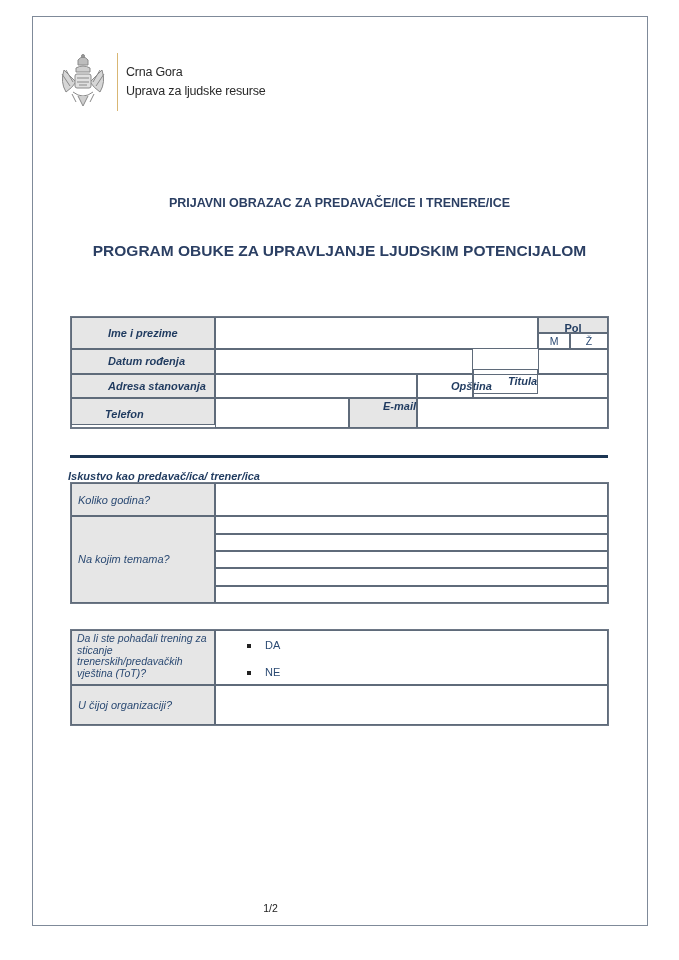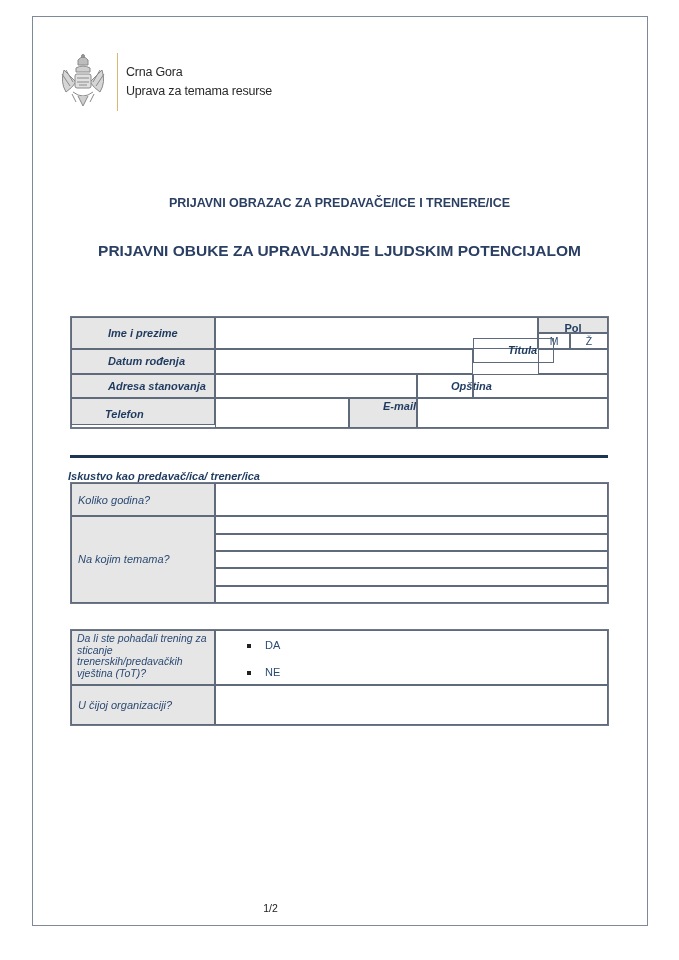--- a/index.html
+++ b/index.html
@@ -52,44 +52,44 @@
       <path d="M19 26 L31 26 M19 30 L31 30 M21 33 L29 33"></path>
       <path d="M15 40 Q25 48 35 40"></path>
       <path d="M20 44 L25 54 L30 44" fill="#cfcfcf"></path>
       <path d="M14 42 L18 50 M36 42 L32 50"></path>
     </g>
   </svg>
 </div>
 <div class="logo-rule"></div>
 <div class="org">
   <div>Crna Gora</div>
-  <div>Uprava za temama resurse</div>
+  <div>Uprava za ljudske resurse</div>
 </div>
 
 <div class="title1">PRIJAVNI OBRAZAC ZA PREDAVAČE/ICE I TRENERE/ICE</div>
-<div class="title2">PRIJAVNI OBUKE ZA UPRAVLJANJE LJUDSKIM POTENCIJALOM</div>
+<div class="title2">PROGRAM OBUKE ZA UPRAVLJANJE LJUDSKIM POTENCIJALOM</div>
 
 <div>
   <div class="frame" style="left:70px;top:316px;width:539px;height:113px;"></div>
 
   <div class="cell lab" style="left:71px;top:317px;width:144px;height:32px;">
     <span class="lbl-bi" style="left:9px;top:9px;">Ime i prezime</span>
   </div>
   <div class="cell" style="left:215px;top:317px;width:323px;height:32px;"></div>
   <div class="cell lab" style="left:538px;top:317px;width:70px;height:16px;text-align:center;">
     <span style="font-size:11px;font-weight:bold;color:#1f3a5f;line-height:14px;">Pol</span>
   </div>
   <div class="cell" style="left:538px;top:333px;width:32px;height:16px;text-align:center;font-size:10.5px;line-height:14px;color:#2b4a73;">M</div>
   <div class="cell" style="left:570px;top:333px;width:38px;height:16px;text-align:center;font-size:10.5px;line-height:14px;color:#2b4a73;">Ž</div>
 
   <div class="cell lab" style="left:71px;top:349px;width:144px;height:25px;">
     <span class="lbl-bi" style="left:9px;top:5px;">Datum rođenja</span>
   </div>
   <div class="cell" style="left:215px;top:349px;width:258px;height:25px;"></div>
-  <div class="cell" style="left:473px;top:338px;width:81px;height:25px;">
+  <div class="cell" style="left:473px;top:369px;width:65px;height:25px;">
     <span class="lbl-bi" style="left:7px;top:5px;">Titula</span>
   </div>
   <div class="cell" style="left:538px;top:349px;width:70px;height:25px;"></div>
 
   <div class="cell lab" style="left:71px;top:374px;width:144px;height:24px;">
     <span class="lbl-bi" style="left:9px;top:5px;">Adresa stanovanja</span>
   </div>
   <div class="cell" style="left:215px;top:374px;width:202px;height:24px;"></div>
   <div class="cell" style="left:417px;top:374px;width:56px;height:24px;">
     <span class="lbl-bi" style="left:6px;top:5px;">Opština</span>

